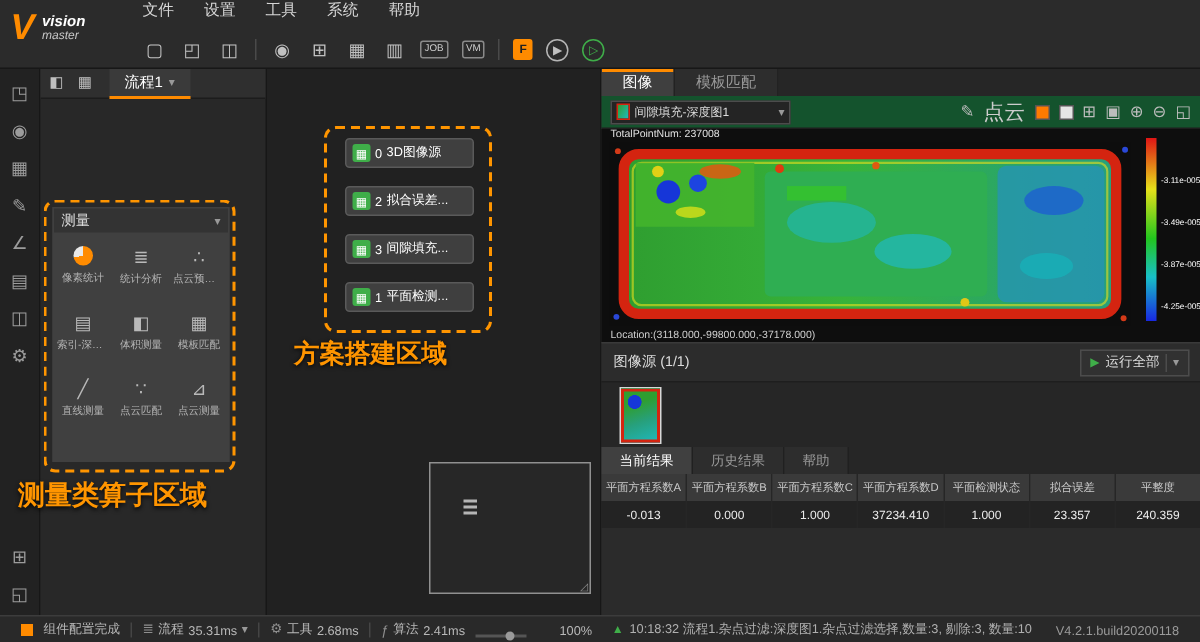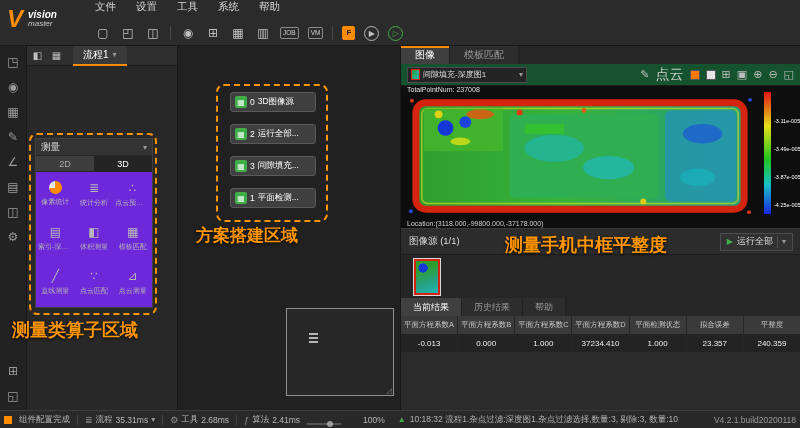--- a/index.html
+++ b/index.html
@@ -26,21 +26,21 @@
   
   .leftstrip{position:absolute;left:0;top:46px;width:27px;height:364px;background:#222;border-right:1px solid #171717;display:flex;flex-direction:column;align-items:center;padding:10px 0 8px;gap:13px}
   .strip-ic{color:#9c9c9c;font-size:12px;line-height:1}
   .strip-spacer{flex:1}
 
   
   .leftpanel{position:absolute;left:27px;top:46px;width:151px;height:364px;background:#282828;border-right:1px solid #171717}
   .lp-header{height:20px;background:#2f2f2f;border-bottom:1px solid #1c1c1c;display:flex;align-items:center;padding-left:4px;gap:6px}
   .lp-tab{height:20px;display:flex;align-items:center;gap:4px;background:#3a3a3a;padding:0 10px;margin-left:4px;font-size:10px;color:#fff;border-bottom:2px solid #ff8b00}
   .caret{font-size:8px;color:#999}
-  .measure-panel{position:absolute;left:8px;top:92px;width:118px;height:170px;background:#6d28d9;border:1px solid #404040}
+  .measure-panel{position:absolute;left:8px;top:92px;width:118px;height:170px;background:#404040;border:1px solid #404040}
   .mp-title{height:16px;display:flex;align-items:center;justify-content:space-between;padding:0 5px;font-size:9.5px;color:#e0e0e0;background:#333}
   .mp-tabs{display:flex;height:17px;border-top:1px solid #262626;border-bottom:1px solid #262626}
   .mp-tab{flex:1;display:flex;align-items:center;justify-content:center;font-size:9px;background:#3e3e3e;color:#a8a8a8}
   .mp-tab.active{background:#242424;color:#fff}
   .mp-grid{display:grid;grid-template-columns:repeat(3,1fr)}
   .mod{height:44px;display:flex;flex-direction:column;align-items:center;justify-content:center;gap:3px;overflow:hidden}
   .mod-ic{height:15px;display:flex;align-items:center;justify-content:center;font-size:12px;color:#b9b9b9}
   .mod-ic.pie{width:13px;height:13px;border-radius:50%;background:conic-gradient(#ff8b00 0 72%,#e8e8e8 72% 100%)}
   .mod-label{font-size:7px;color:#b5b5b5;max-width:100%;white-space:nowrap;overflow:hidden;text-overflow:ellipsis;padding:0 2px}
 
@@ -100,21 +100,21 @@
   .ann-box{position:absolute;border:2px dashed #ff9500;border-radius:8px;pointer-events:none;z-index:50}
   .b1{left:29px;top:133px;width:128px;height:182px}
   .b2{left:216px;top:84px;width:112px;height:138px}
   .ann-label{position:absolute;color:#ff9500;font-weight:bold;z-index:51;pointer-events:none;text-shadow:0 1px 3px rgba(0,0,0,.9);white-space:nowrap}
   .l1{left:12px;top:318px;font-size:18px}
   .l2{left:196px;top:224px;font-size:17px}
   .l3{left:505px;top:233px;font-size:18px}
   .l4{left:547px;top:367px;font-size:17px}
 
   
-  .statusbar{position:absolute;left:0;top:410px;width:800px;height:18px;background:#292929;border-top:1px solid #3c3c3c;display:flex;align-items:center;padding:0 4px;gap:7px;font-size:8.5px;color:#b8b8b8}
+  .statusbar{position:absolute;left:0;top:410px;width:800px;height:18px;background:#292929;border-top:1px solid #3c3c3c;display:flex;align-items:center;padding:0 14px;gap:7px;font-size:8.5px;color:#b8b8b8}
   .sb-block{width:8px;height:8px;background:#ff8b00;flex:none}
   .sb-sep{width:1px;height:10px;background:#454545;flex:none}
   .sb-metric{display:flex;align-items:center;gap:3px;flex:none}
   .sb-ic{font-size:9px;color:#8f8f8f}
   .sb-zoom{display:flex;align-items:flex-end;gap:22px;flex:none}
   .sb-track{width:34px;height:2px;background:#555;position:relative}
   .sb-knob{position:absolute;left:60%;top:-2px;width:6px;height:6px;border-radius:50%;background:#9a9a9a}
   .sb-log{display:flex;align-items:center;gap:4px;flex:1;overflow:hidden;white-space:nowrap;margin-left:6px;color:#b0b0b0}
   .log-tri{color:#3fae49;font-size:8px}
   .sb-version{color:#9a9a9a;flex:none}
@@ -178,24 +178,20 @@
       <div class="lp-tab">
         <span>流程1</span>
         <span class="caret">▾</span>
       </div>
     </div>
     <div class="measure-panel">
       <div class="mp-title">
         <span>测量</span>
         <span class="caret">▾</span>
       </div>
-      <div class="mp-tabs">
-        <div class="mp-tab">2D</div>
-        <div class="mp-tab active">3D</div>
-      </div>
       <div class="mp-grid">
         <div class="mod">
             <span class="mod-ic pie"></span>
             <span class="mod-label">像素统计</span>
           </div>
         <div class="mod">
             <span class="mod-ic">≣</span>
             <span class="mod-label">统计分析</span>
           </div>
         <div class="mod">
@@ -233,21 +229,21 @@
   <div class="flowcanvas">
     <div class="fnode n0">
       <span class="fnode-ic">▦</span>
       <span class="fnode-idx">0</span>
       <span class="fnode-label">3D图像源</span>
     </div>
     <i class="conn c1"></i>
     <div class="fnode n1">
       <span class="fnode-ic">▦</span>
       <span class="fnode-idx">2</span>
-      <span class="fnode-label">运行全部...</span>
+      <span class="fnode-label">拟合误差...</span>
     </div>
     <i class="conn c2"></i>
     <div class="fnode n2">
       <span class="fnode-ic">▦</span>
       <span class="fnode-idx">3</span>
       <span class="fnode-label">间隙填充...</span>
     </div>
     <i class="conn c3"></i>
     <div class="fnode n3">
       <span class="fnode-ic">▦</span>
@@ -369,21 +365,20 @@
           <div class="td">240.359</div>
         </div>
       </div>
     </div>
   </div>
 
   <div class="ann-box b1"></div>
   <div class="ann-box b2"></div>
   <div class="ann-label l2">方案搭建区域</div>
   <div class="ann-label l1">测量类算子区域</div>
-  <div class="ann-label l3">测量手机中框平整度</div>
 
   <div class="statusbar">
     <span class="sb-block"></span>
     <span>组件配置完成</span>
     <i class="sb-sep"></i>
     <span class="sb-metric">
       <span class="sb-ic">≣</span>
       <span>流程</span>
       <span>35.31ms</span>
       <span class="caret">▾</span>

